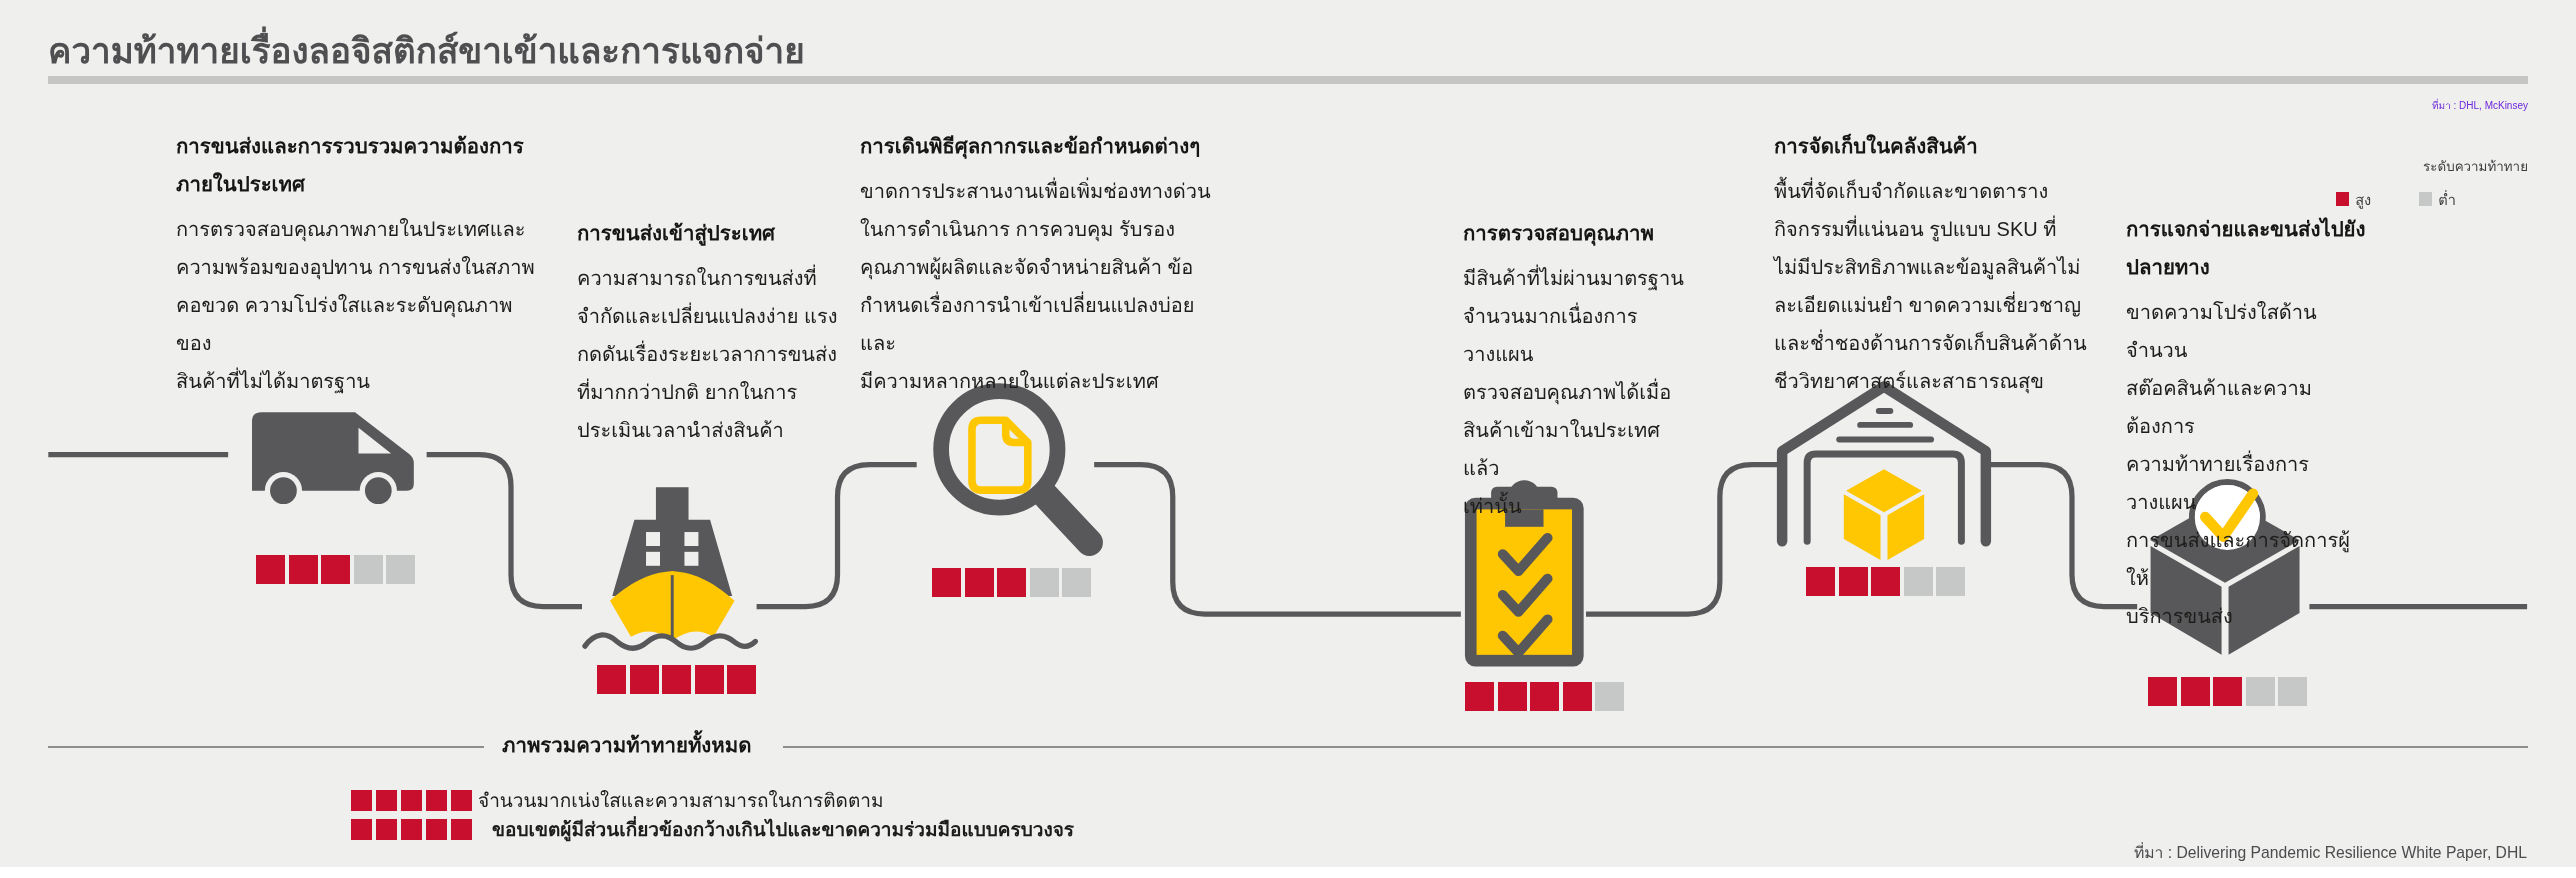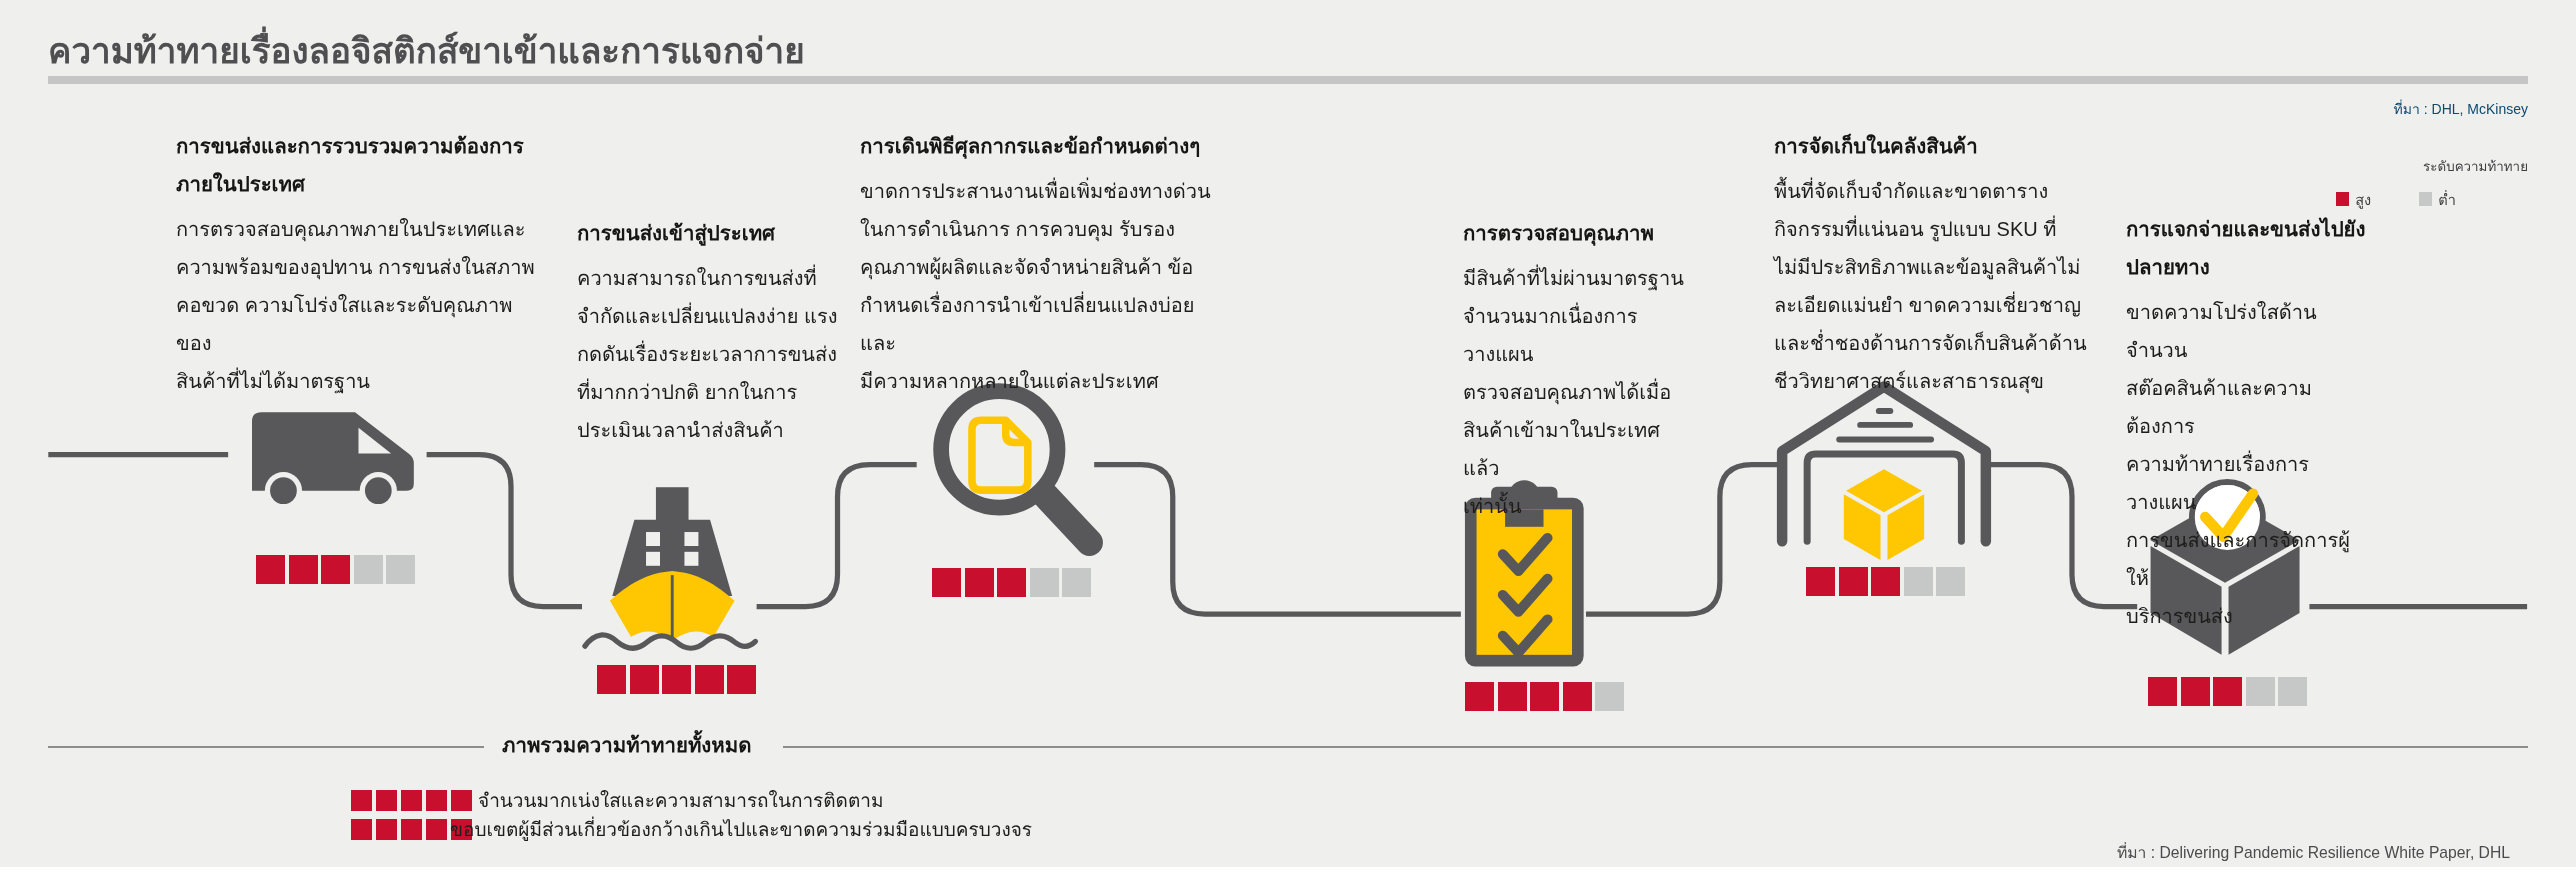--- a/index.html
+++ b/index.html
@@ -7,21 +7,21 @@
   }
   html,body{margin:0;padding:0;}
   body{background:#fff;font-family:"Liberation Sans","DejaVu Sans",sans-serif;}
   #canvas{position:relative;width:2576px;height:867px;background:var(--background);overflow:hidden;}
 
   .abs{position:absolute;}
 
   
   .page-title{left:48px;top:23px;font-size:35px;font-weight:bold;color:#4f4f51;letter-spacing:0;}
   .top-bar{left:48px;top:76px;width:2480px;height:8.1px;background:#c4c5c4;}
-  .source-top{top:98px;right:48px;font-size:14px;color:#0c4a6e;}
+  .source-top{top:98px;right:48px;font-size:10px;color:#6d28d9;}
   .legend{top:156px;right:48px;width:192px;}
   .legend-title{font-size:13.4px;color:#3f3f41;text-align:right;}
   .legend-row{margin-top:10.5px;display:flex;align-items:center;gap:5.8px;}
   .swatch{width:13.4px;height:13.4px;display:inline-block;}
   .swatch-high{background:var(--red);}
   .swatch-low{background:var(--gray);margin-left:42px;}
   .legend-label{font-size:14.6px;color:#3f3f41;}
 
   
   .stage-text{color:#1d1d1b;}
@@ -51,22 +51,22 @@
   .rate6{left:2148px;top:677px;}
 
   
   .divider-left{left:48px;top:746px;width:436px;height:1.7px;background:#8d8d8d;}
   .divider-right{left:783px;top:746px;width:1745px;height:1.7px;background:#8d8d8d;}
   .overview-title{left:502px;top:729px;font-size:20.4px;font-weight:bold;color:#161614;}
   .ov-row1{left:351px;top:790px;}
   .ov-row2{left:351px;top:819px;}
   .ov-label{font-size:19px;color:#1d1d1b;line-height:21px;}
   .ov-label1{left:478px;top:790px;}
-  .ov-label2{left:450px;top:819px;}
-  .source-bottom{top:840px;right:66px;font-size:15.7px;color:#4c4c4e;text-align:center;}
+  .ov-label2{left:492px;top:819px;font-weight:bold;}
+  .source-bottom{top:840px;right:49px;font-size:15.7px;color:#4c4c4e;text-align:center;}
 
   
   #flow-svg{position:absolute;left:0;top:0;}
   .ln{stroke:var(--dark);stroke-width:9;fill:none;}
   .ic-dark{fill:var(--dark);}
   .ic-yellow{fill:var(--yellow);}
   .ic-bg{fill:var(--background);}
   .st-dark{stroke:var(--dark);fill:none;}
   .st-yellow{stroke:var(--yellow);fill:none;}
 </style>

